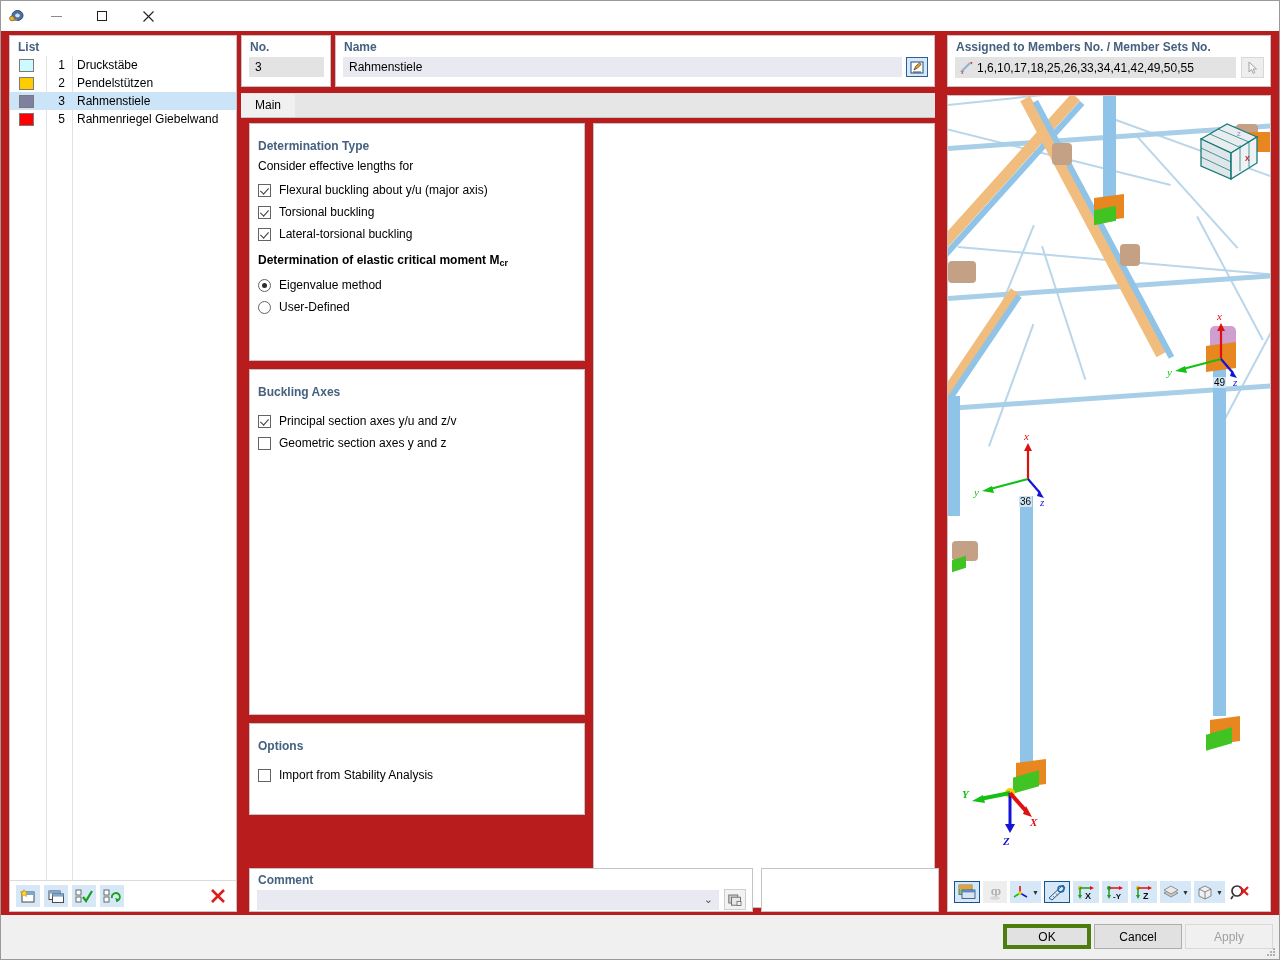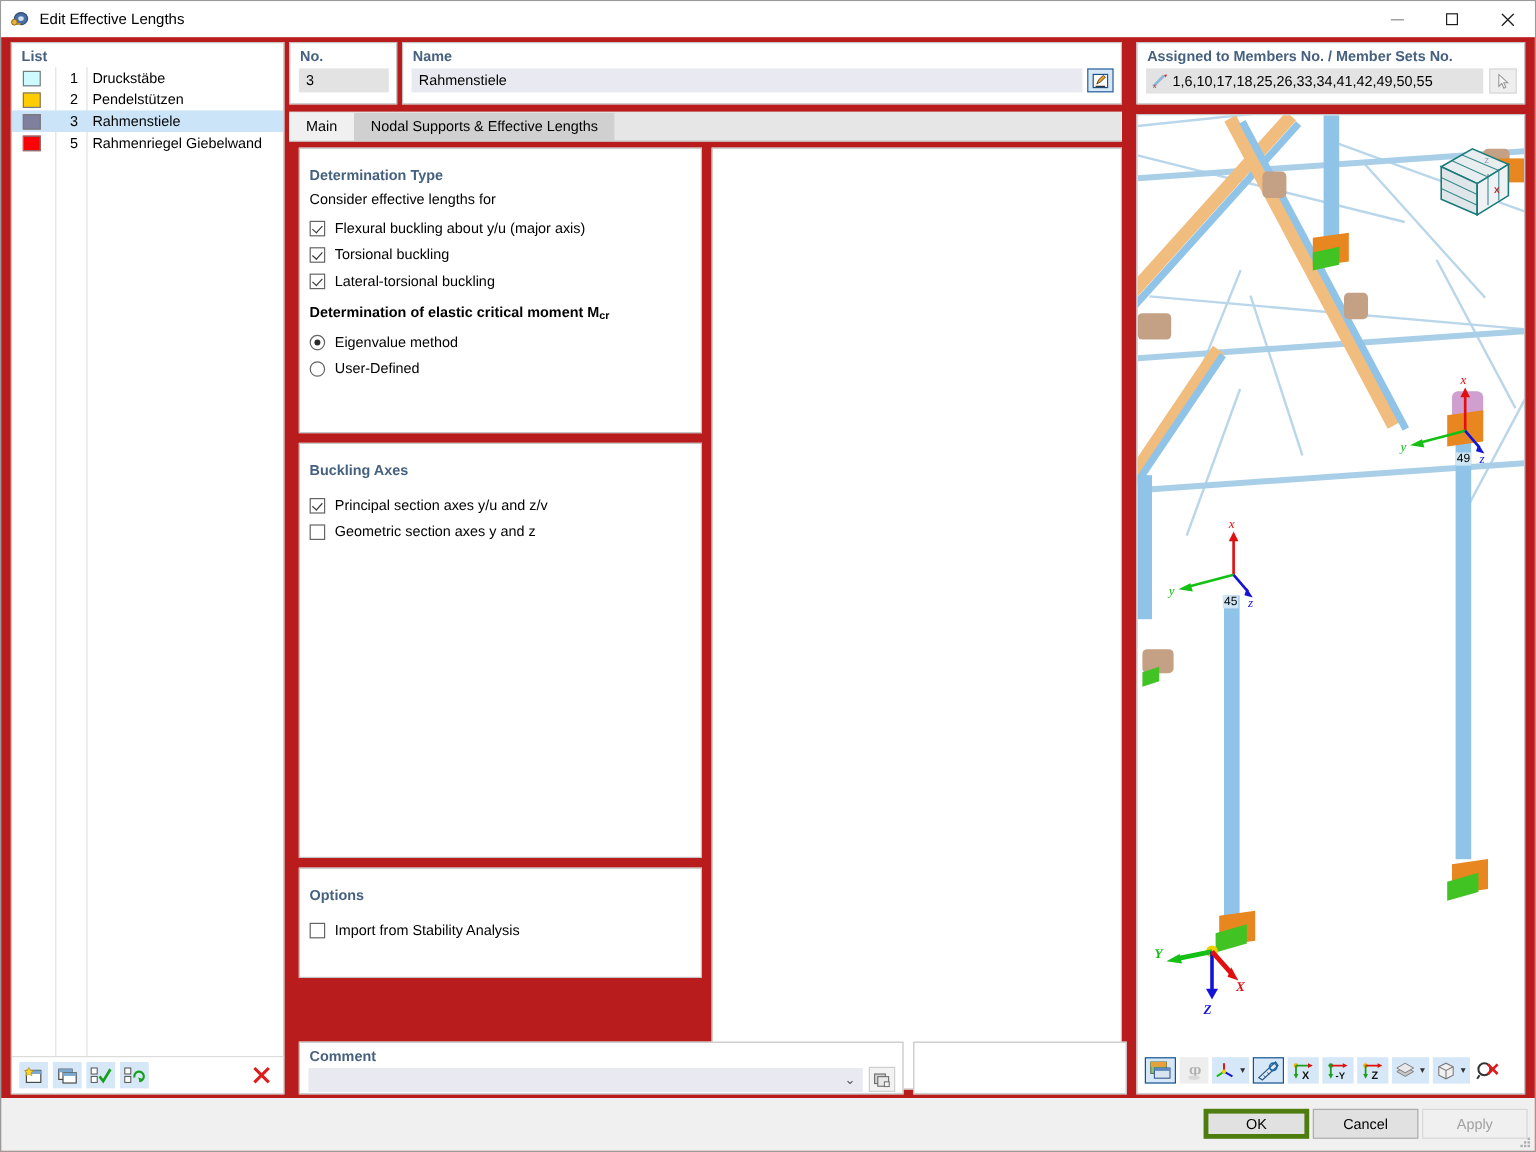--- a/index.html
+++ b/index.html
@@ -276,21 +276,20 @@
 
   <div class="titlebar">
     <div class="title-icon">
       <svg width="16" height="16" viewBox="0 0 16 16">
         <ellipse cx="8.5" cy="7.5" rx="5.5" ry="5" fill="#4a6fa5" stroke="#2c4a72" stroke-width="1"></ellipse>
         <ellipse cx="8.5" cy="7.5" rx="2.3" ry="2" fill="#cfe0f0"></ellipse>
         <path d="M2 9 L5 12 L8 12" stroke="#c8932a" stroke-width="1.6" fill="none"></path>
         <circle cx="3" cy="10.5" r="2.4" fill="#e8b33a" stroke="#8a6512" stroke-width="0.8"></circle>
       </svg>
     </div>
-    <div class="title-text">Edit Effective Lengths</div>
     <div class="win-btns">
       <div class="win-btn">
           <div class="min-glyph"></div>
         </div>
       <div class="win-btn">
           <div class="max-glyph"></div>
         </div>
       <div class="win-btn close">
         <svg width="11" height="11" viewBox="0 0 11 11">
             <path d="M0.5 0.5 L10.5 10.5 M10.5 0.5 L0.5 10.5" stroke="currentColor" stroke-width="1.1"></path>
@@ -422,21 +421,20 @@
               <rect x="1" y="1" width="12" height="11" fill="#fff" stroke="#1f4f80" stroke-width="1"></rect>
               <path d="M4 9 L5.5 5.5 L9.5 1.8 L11.2 3.4 L7.2 7.2 Z" fill="#f0a21a" stroke="#333" stroke-width="0.7"></path>
               <path d="M3 11 h8" stroke="#333" stroke-width="0.9"></path>
             </svg>
           </div>
         </div>
       </div>
 
       <div class="tabstrip">
         <div class="tab active">Main</div>
-        <div class="tab">Nodal Supports &amp; Effective Lengths</div>
       </div>
 
       <div class="tabcontent">
 
         <div class="colL">
 
           <div class="group" style="position:absolute;left:0;top:0;right:0;height:238px;">
             <div class="group-title">Determination Type</div>
             <div class="grp-text">Consider effective lengths for</div>
 
@@ -604,21 +602,21 @@
           <line x1="58" y1="48" x2="58" y2="18" stroke="#e01010" stroke-width="2.2"></line>
           <path d="M58 12 l-4 8 l8 0 z" fill="#e01010"></path>
           <line x1="58" y1="48" x2="20" y2="58" stroke="#14c014" stroke-width="2.2"></line>
           <path d="M12 60 l10 -5 l2 7 z" fill="#14c014"></path>
           <line x1="58" y1="48" x2="70" y2="62" stroke="#1414d8" stroke-width="2.2"></line>
           <path d="M74 67 l-7 -2 l2 -6 z" fill="#1414d8"></path>
           <text x="54" y="9" font-size="11" font-family="Liberation Serif, serif" font-style="italic" fill="#e01010">x</text>
           <text x="4" y="65" font-size="11" font-family="Liberation Serif, serif" font-style="italic" fill="#14c014">y</text>
           <text x="70" y="75" font-size="11" font-family="Liberation Serif, serif" font-style="italic" fill="#1414d8">z</text>
         </svg>
-        <div class="memlbl" style="left:71px;top:400px;">45</div>
+        <div class="memlbl" style="left:71px;top:400px;">36</div>
 
         <svg style="position:absolute;left:215px;top:215px;" width="80" height="75" viewBox="0 0 80 75">
           <line x1="58" y1="48" x2="58" y2="18" stroke="#e01010" stroke-width="2.2"></line>
           <path d="M58 12 l-4 8 l8 0 z" fill="#e01010"></path>
           <line x1="58" y1="48" x2="20" y2="58" stroke="#14c014" stroke-width="2.2"></line>
           <path d="M12 60 l10 -5 l2 7 z" fill="#14c014"></path>
           <line x1="58" y1="48" x2="70" y2="62" stroke="#1414d8" stroke-width="2.2"></line>
           <path d="M74 67 l-7 -2 l2 -6 z" fill="#1414d8"></path>
           <text x="54" y="9" font-size="11" font-family="Liberation Serif, serif" font-style="italic" fill="#e01010">x</text>
           <text x="4" y="65" font-size="11" font-family="Liberation Serif, serif" font-style="italic" fill="#14c014">y</text>

